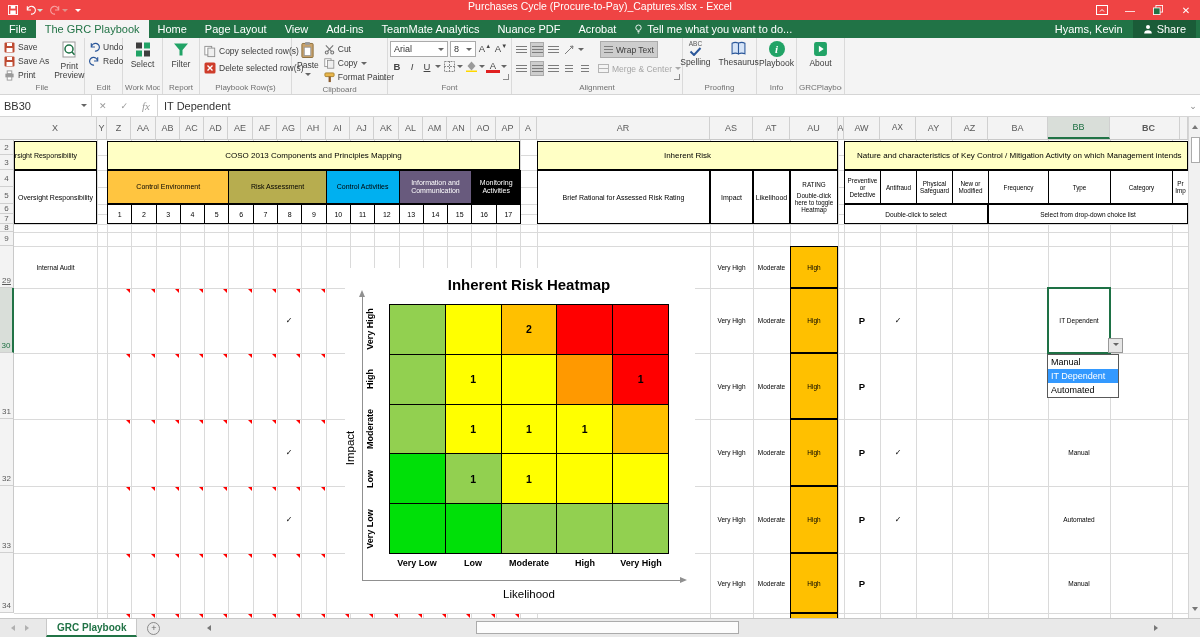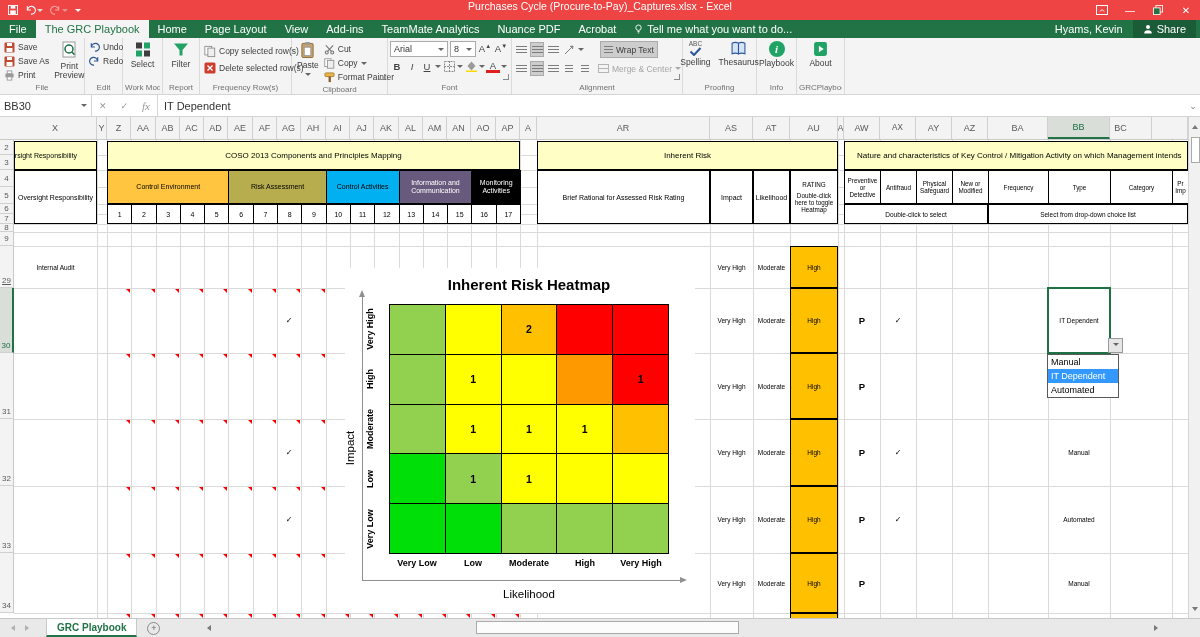--- a/index.html
+++ b/index.html
@@ -283,21 +283,21 @@
             </div>
           <div class="sb">
               <svg width="12" height="12" viewBox="0 0 12 12">
                 <rect x="0.5" y="0.5" width="11" height="11" rx="1.5" fill="#ce3c2b"></rect>
                 <path d="M3.5 3.5l5 5M8.5 3.5l-5 5" stroke="#fff" stroke-width="1.4"></path>
               </svg>
               <span>Delete selected row(s)</span>
             </div>
         </div>
       </div>
-      <div class="rg-label">Frequency Row(s)</div>
+      <div class="rg-label">Playbook Row(s)</div>
     </div>
 
     <div class="rgroup" style="width:96px">
       <div class="rg-content">
         <div class="bb" style="width:30px">
           <svg width="15" height="18" viewBox="0 0 16 18">
               <rect x="2" y="2" width="12" height="15" rx="1" fill="#c9a26b" stroke="#8a6d3b"></rect>
               <rect x="5.5" y="0.5" width="5" height="3" fill="#9a9a9a"></rect>
               <rect x="4.5" y="6" width="7" height="9" fill="#fff" stroke="#999"></rect>
             </svg>
@@ -513,21 +513,21 @@
       <div class="chcell" style="left: 710px; width: 43px;">AS</div>
       <div class="chcell" style="left: 753px; width: 37px;">AT</div>
       <div class="chcell" style="left: 790px; width: 48px;">AU</div>
       <div class="chcell" style="left: 838px; width: 6px;">A</div>
       <div class="chcell" style="left: 844px; width: 36px;">AW</div>
       <div class="chcell" style="left: 880px; width: 36px; font-family: Liberation Mono, monospace;">AX</div>
       <div class="chcell" style="left: 916px; width: 36px;">AY</div>
       <div class="chcell" style="left: 952px; width: 36px;">AZ</div>
       <div class="chcell" style="left: 988px; width: 60px;">BA</div>
       <div class="chcell sel" style="left: 1048px; width: 62px;">BB</div>
-      <div class="chcell" style="left: 1090px; width: 62px;">BC</div>
+      <div class="chcell" style="left: 1118px; width: 62px; font-weight: bold;">BC</div>
       <div class="chcell" style="left: 1172px; width: 16px;"></div>
     </div>
 
   <div id="grid">
     <div id="gridlines">
         <div class="gvl" style="left: 97px; top: 0px; height: 478px;"></div>
         <div class="gvl" style="left: 107px; top: 0px; height: 478px;"></div>
         <div class="gvl" style="left: 131px; top: 0px; height: 478px;"></div>
         <div class="gvl" style="left: 156px; top: 0px; height: 478px;"></div>
         <div class="gvl" style="left: 180px; top: 0px; height: 478px;"></div>

